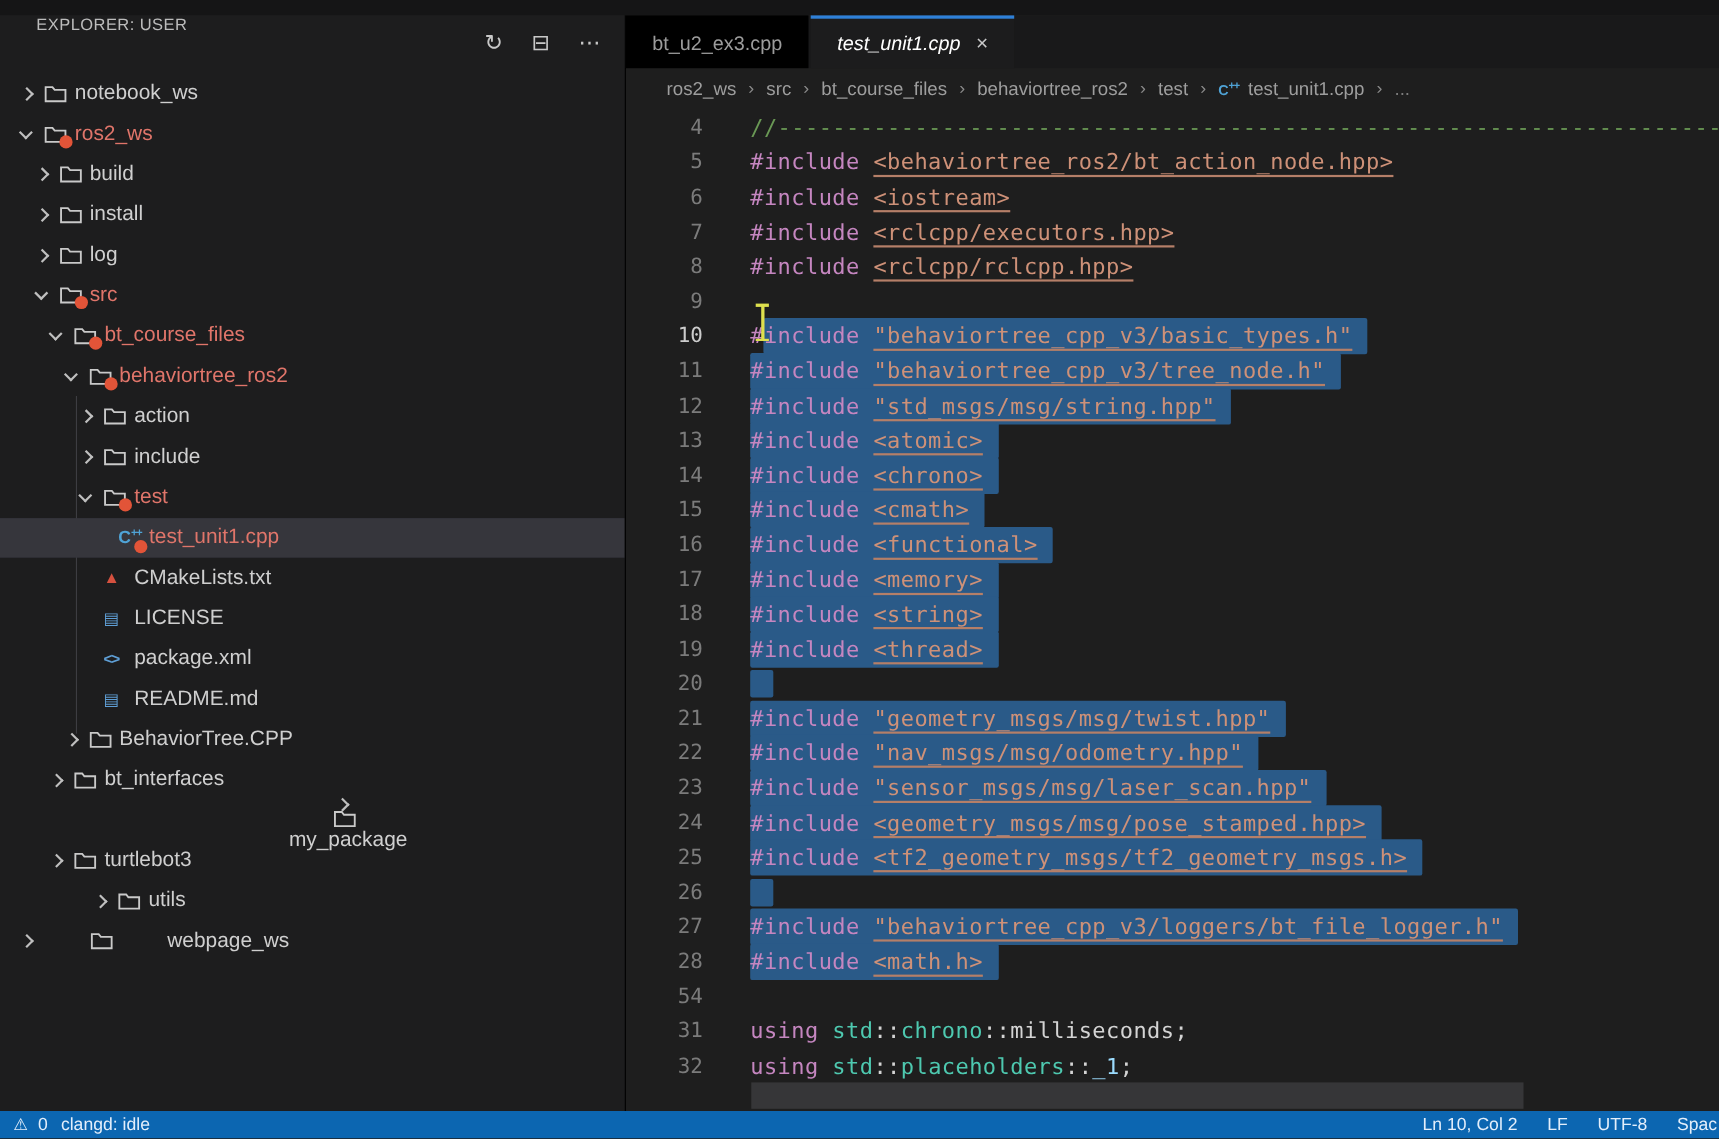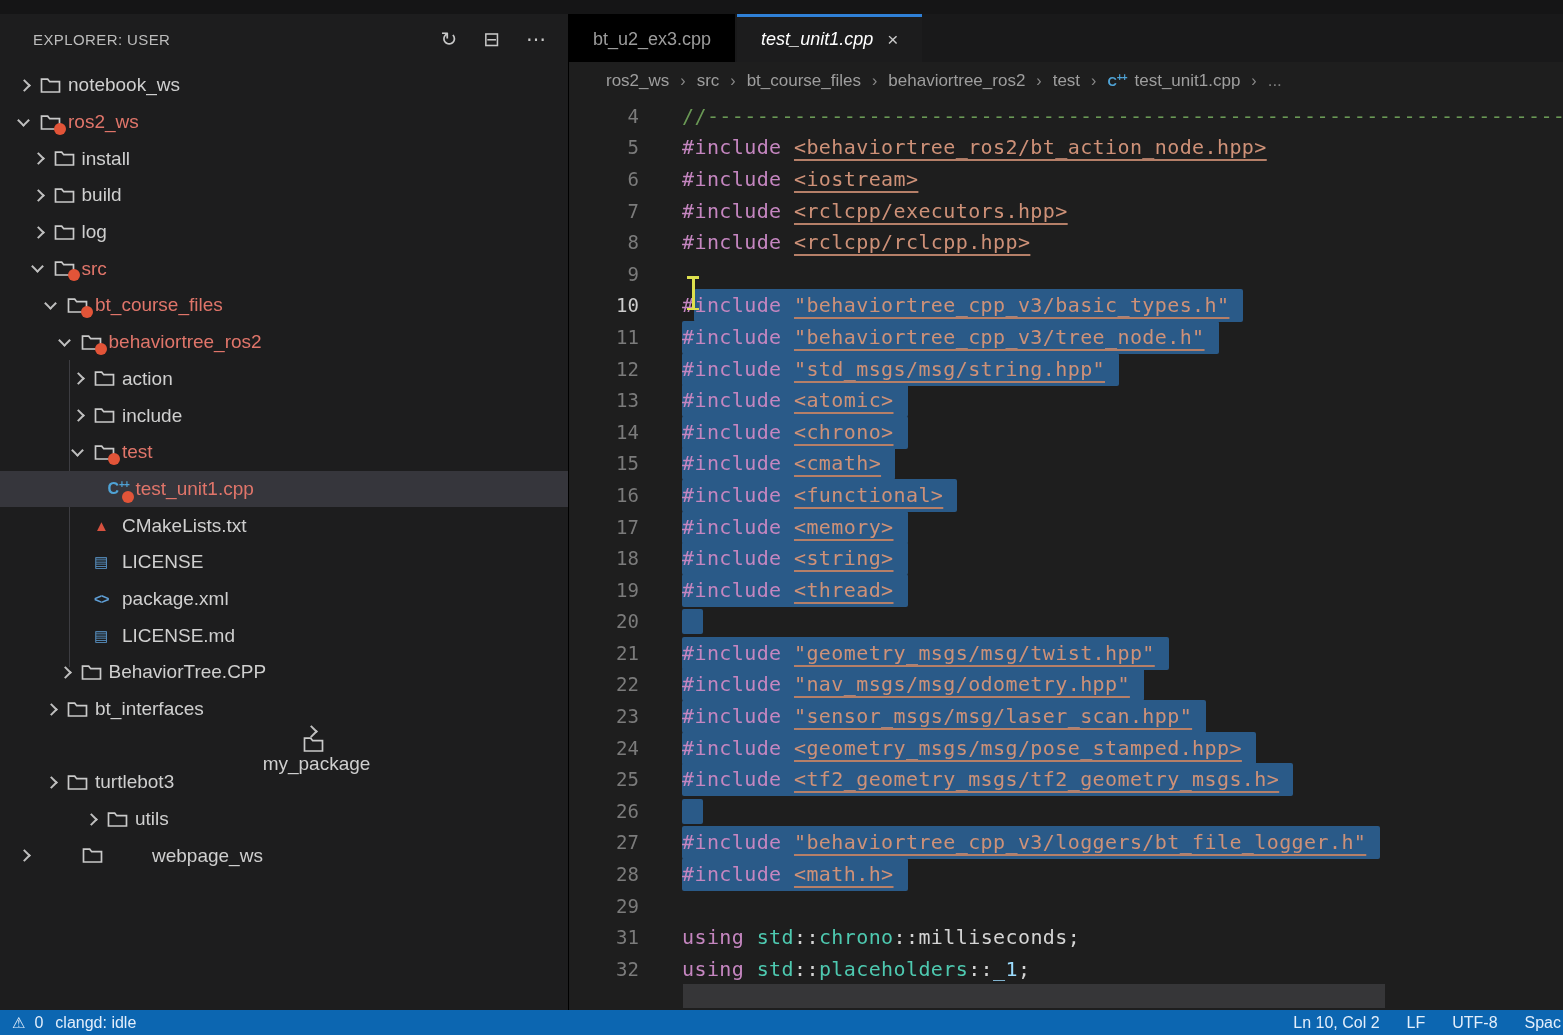--- a/index.html
+++ b/index.html
@@ -6,21 +6,21 @@
   html,body { width:1563px; height:1035px; }
   body {
     position:relative; overflow:hidden;
     background:#1e1e1e; font-family:"Liberation Sans", sans-serif;
     -webkit-font-smoothing:antialiased;
   }
   .top-strip { position:absolute; left:0; top:0; width:100%; height:14px; background:#151516; }
 
   
   .sidebar { position:absolute; left:0; top:14px; width:568px; height:996px; background:#1d1d1e; }
-  .sidebar-header { height:50px; display:flex; align-items:center; padding:0 22px 0 33px;gap:36px; }
+  .sidebar-header { height:50px; display:flex; padding:0 22px 0 33px;gap:36px; }
   .sidebar-title { color:#bcbcbc; font-size:15px; letter-spacing:.4px; }
   .sidebar-actions { margin-left:auto; display:flex; gap:26px; align-items:center; }
   .sb-action { color:#c8c8c8; font-size:20px; line-height:1; cursor:pointer; }
   .tree { position:absolute; top:53px; left:0; right:0; }
   .tree-row { height:36.7px; display:flex; align-items:center; font-size:19px; color:#cfcfcf; position:relative; }
   .tree-row.selected { background:#36363c; }
   .tree-row .label { white-space:nowrap; }
   .tree-row.err .label { color:#e0756a; }
   .chev-slot { width:21px; flex:none; display:flex; align-items:center; }
   .chev { width:9px; height:9px; border-right:2px solid #bfbfbf; border-bottom:2px solid #bfbfbf; display:inline-block; }
@@ -122,32 +122,32 @@
       </div>
       <div class="tree-row" style="padding-left: 32.5px;">
         <span class="chev-slot">
           <span class="chev collapsed"></span>
         </span>
         <span class="tree-icon">
           <svg width="21" height="17" viewBox="0 0 21 17">
             <path d="M1.5 2.2h6.2l2 2.5h9.8v10.3h-18z" fill="none" stroke="#c9c9c9" stroke-width="1.7"></path>
           </svg>
         </span>
+        <span class="label">build</span>
+      </div>
+      <div class="tree-row" style="padding-left: 32.5px;">
+        <span class="chev-slot">
+          <span class="chev collapsed"></span>
+        </span>
+        <span class="tree-icon">
+          <svg width="21" height="17" viewBox="0 0 21 17">
+            <path d="M1.5 2.2h6.2l2 2.5h9.8v10.3h-18z" fill="none" stroke="#c9c9c9" stroke-width="1.7"></path>
+          </svg>
+        </span>
         <span class="label">install</span>
-      </div>
-      <div class="tree-row" style="padding-left: 32.5px;">
-        <span class="chev-slot">
-          <span class="chev collapsed"></span>
-        </span>
-        <span class="tree-icon">
-          <svg width="21" height="17" viewBox="0 0 21 17">
-            <path d="M1.5 2.2h6.2l2 2.5h9.8v10.3h-18z" fill="none" stroke="#c9c9c9" stroke-width="1.7"></path>
-          </svg>
-        </span>
-        <span class="label">build</span>
       </div>
       <div class="tree-row" style="padding-left: 32.5px;">
         <span class="chev-slot">
           <span class="chev collapsed"></span>
         </span>
         <span class="tree-icon">
           <svg width="21" height="17" viewBox="0 0 21 17">
             <path d="M1.5 2.2h6.2l2 2.5h9.8v10.3h-18z" fill="none" stroke="#c9c9c9" stroke-width="1.7"></path>
           </svg>
         </span>
@@ -250,21 +250,21 @@
         <span class="tree-icon">
           <span class="ic-blue ic-xml">&lt;&gt;</span>
         </span>
         <span class="label">package.xml</span>
       </div>
       <div class="tree-row" style="padding-left: 73px;">
         <span class="chev-slot"></span>
         <span class="tree-icon">
           <span class="ic-blue">▤</span>
         </span>
-        <span class="label">LICENSE.md</span>
+        <span class="label">README.md</span>
       </div>
       <div class="tree-row" style="padding-left: 59.5px;">
         <span class="chev-slot">
           <span class="chev collapsed"></span>
         </span>
         <span class="tree-icon">
           <svg width="21" height="17" viewBox="0 0 21 17">
             <path d="M1.5 2.2h6.2l2 2.5h9.8v10.3h-18z" fill="none" stroke="#c9c9c9" stroke-width="1.7"></path>
           </svg>
         </span>
@@ -379,21 +379,21 @@
       <div class="code-row"><span class="gutter">19</span><span class="code-text"><span class="sel"><span class="t-kw">#include </span><span class="t-str">&lt;thread&gt;</span></span></span></div>
       <div class="code-row"><span class="gutter">20</span><span class="code-text"><span class="sel-empty"></span></span></div>
       <div class="code-row"><span class="gutter">21</span><span class="code-text"><span class="sel"><span class="t-kw">#include </span><span class="t-str">"geometry_msgs/msg/twist.hpp"</span></span></span></div>
       <div class="code-row"><span class="gutter">22</span><span class="code-text"><span class="sel"><span class="t-kw">#include </span><span class="t-str">"nav_msgs/msg/odometry.hpp"</span></span></span></div>
       <div class="code-row"><span class="gutter">23</span><span class="code-text"><span class="sel"><span class="t-kw">#include </span><span class="t-str">"sensor_msgs/msg/laser_scan.hpp"</span></span></span></div>
       <div class="code-row"><span class="gutter">24</span><span class="code-text"><span class="sel"><span class="t-kw">#include </span><span class="t-str">&lt;geometry_msgs/msg/pose_stamped.hpp&gt;</span></span></span></div>
       <div class="code-row"><span class="gutter">25</span><span class="code-text"><span class="sel"><span class="t-kw">#include </span><span class="t-str">&lt;tf2_geometry_msgs/tf2_geometry_msgs.h&gt;</span></span></span></div>
       <div class="code-row"><span class="gutter">26</span><span class="code-text"><span class="sel-empty"></span></span></div>
       <div class="code-row"><span class="gutter">27</span><span class="code-text"><span class="sel"><span class="t-kw">#include </span><span class="t-str">"behaviortree_cpp_v3/loggers/bt_file_logger.h"</span></span></span></div>
       <div class="code-row"><span class="gutter">28</span><span class="code-text"><span class="sel"><span class="t-kw">#include </span><span class="t-str">&lt;math.h&gt;</span></span></span></div>
-      <div class="code-row"><span class="gutter">29</span><span class="code-text"></span></div>
+      <div class="code-row"><span class="gutter">54</span><span class="code-text"></span></div>
       <div class="code-row"><span class="gutter">31</span><span class="code-text"><span class="t-kw">using </span><span class="t-type">std</span><span class="t-fg">::</span><span class="t-type">chrono</span><span class="t-fg">::</span><span class="t-fg">milliseconds</span><span class="t-fg">;</span></span></div>
       <div class="code-row"><span class="gutter">32</span><span class="code-text"><span class="t-kw">using </span><span class="t-type">std</span><span class="t-fg">::</span><span class="t-type">placeholders</span><span class="t-fg">::</span><span class="t-var">_1</span><span class="t-fg">;</span></span></div>
     </div>
 </div>
 
 <div class="statusbar">
   <span class="sb-left sb-item">
     <span class="sb-warn-icon">⚠</span>
     <span>0</span>
   </span>

